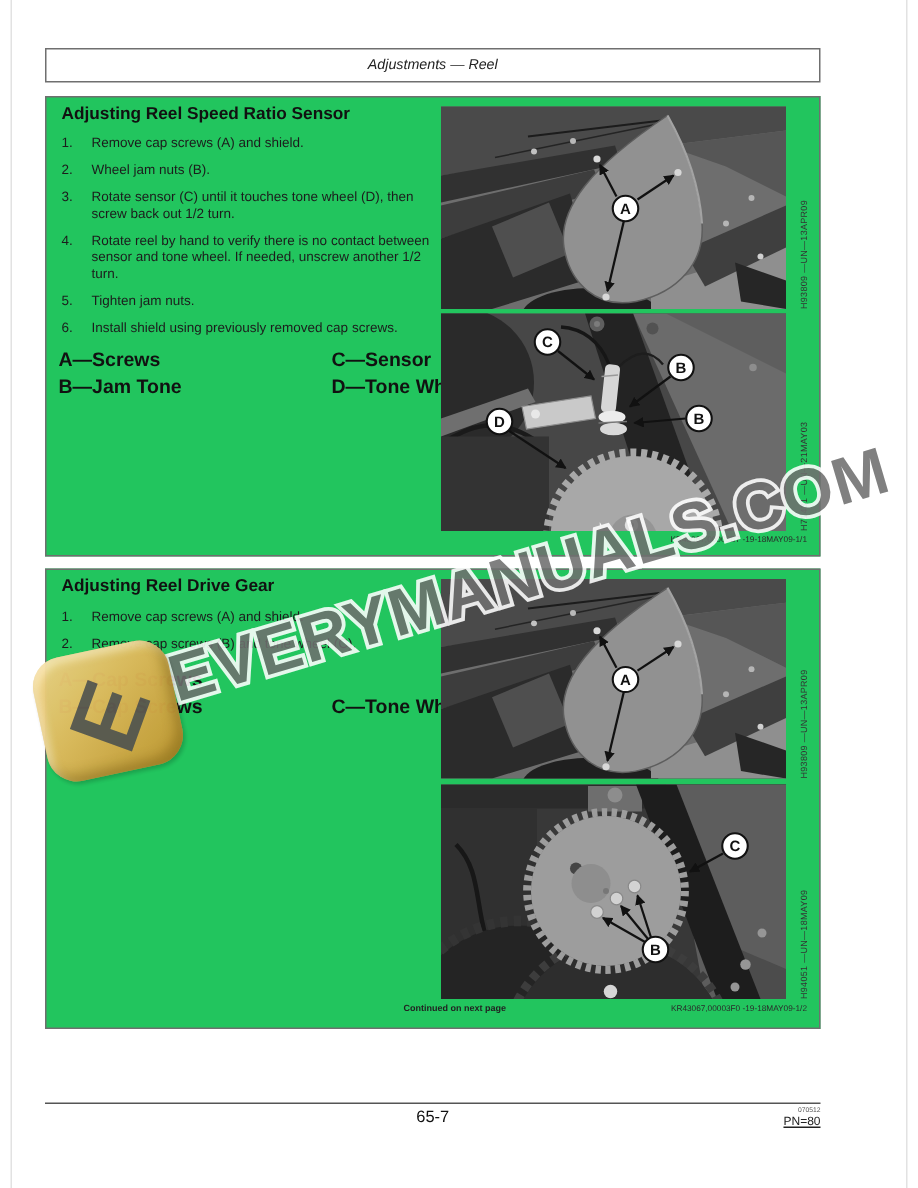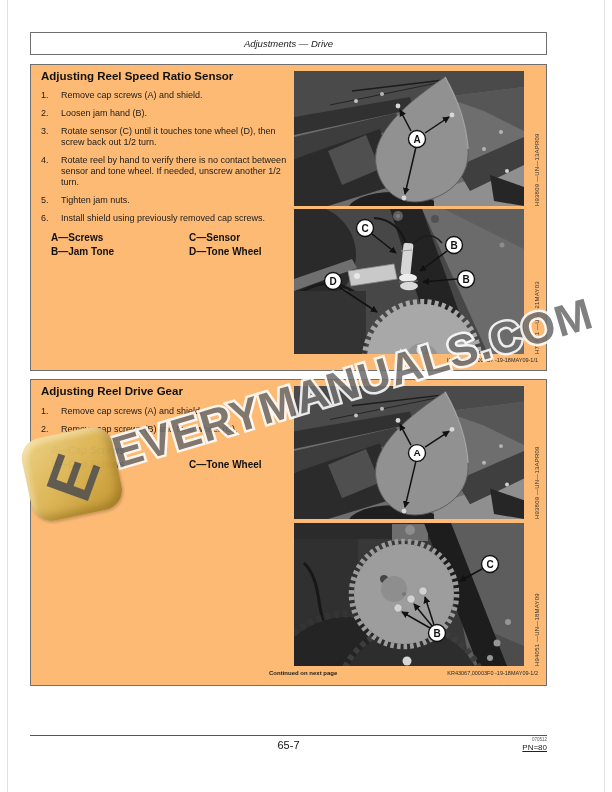--- a/index.html
+++ b/index.html
@@ -5,31 +5,31 @@
   html,body{margin:0;padding:0;background:#ffffff;}
   .page{position:relative;width:612px;height:792px;background:#fff;overflow:hidden;
         font-family:"Liberation Sans", sans-serif;color:#1c1c1c;}
   .scan-edge{position:absolute;top:0;bottom:0;width:1px;background:#e2e2e2;}
   .scan-edge.left{left:7px;} .scan-edge.right{left:604px;}
 
   .header-band{position:absolute;left:30px;top:32px;width:517px;height:23px;
     border:1px solid #6f6f6f;box-sizing:border-box;display:flex;align-items:center;justify-content:center;}
   .header-title{font-style:italic;font-size:9.5px;color:#222;}
 
-  .box{position:absolute;left:30px;width:517px;height:307px;border:1px solid #6f6f6f;box-sizing:border-box;background:#fdba74;}
+  .box{position:absolute;left:30px;width:517px;height:307px;border:1px solid #6f6f6f;box-sizing:border-box;background:#22c55e;}
   .box1{top:64px;} .box2{top:379px;}
 
   .sec-title{position:absolute;left:10px;top:5px;font-size:11.5px;font-weight:bold;color:#111;margin:0;}
   .steps{position:absolute;left:10px;width:252px;}
   .s1 .steps{top:25px;} .s2 .steps{top:26px;}
   .step{display:flex;margin-bottom:7px;font-size:9px;line-height:1.22;}
   .step .num{width:20px;flex:none;}
   .step .txt{flex:1;}
 
-  .legend{position:absolute;left:20px;display:flex;font-size:10px;font-weight:bold;line-height:1.35;color:#111;}
+  .legend{position:absolute;left:8px;display:flex;font-size:13px;font-weight:bold;line-height:1.35;color:#111;gap:44px;}
   .s1 .legend{top:166px;} .s2 .legend{top:64px;align-items:flex-end;}
   .legend .lcol1{width:125px;} .legend .lcol2{width:auto;margin-left:13px;}
 
   .photo{position:absolute;left:263px;width:230px;background:#555;}
   .photo svg{display:block;}
   .ph1{top:6px;height:135px;} .ph2{top:144px;height:145px;}
   .ph3{top:6px;height:133px;} .ph4{top:143px;height:143px;}
 
   .side-cap{position:absolute;left:503px;font-size:6px;color:#333;white-space:nowrap;
     transform:rotate(-90deg);transform-origin:0 0;letter-spacing:0.2px;}
@@ -53,34 +53,34 @@
   .wm-logo .glyph{font-size:64px;font-weight:bold;color:#4f4f4f;transform:rotate(-58deg) translate(-3px,2px);opacity:0.9;}
 </style>
 </head>
 <body>
 
 <div class="page">
   <div class="scan-edge left"></div>
   <div class="scan-edge right"></div>
 
   <div class="header-band">
-    <span class="header-title">Adjustments — Drive</span>
+    <span class="header-title">Adjustments — Reel</span>
   </div>
 
   <section class="box box1 s1">
     <h2 class="sec-title">Adjusting Reel Speed Ratio Sensor</h2>
 
     <div class="steps">
       <div class="step">
           <span class="num">1.</span>
           <span class="txt">Remove cap screws (A) and shield.</span>
         </div>
       <div class="step">
           <span class="num">2.</span>
-          <span class="txt">Loosen jam hand (B).</span>
+          <span class="txt">Wheel jam nuts (B).</span>
         </div>
       <div class="step">
           <span class="num">3.</span>
           <span class="txt">Rotate sensor (C) until it touches tone wheel (D), then screw back out 1/2 turn.</span>
         </div>
       <div class="step">
           <span class="num">4.</span>
           <span class="txt">Rotate reel by hand to verify there is no contact between sensor and tone wheel. If needed, unscrew another 1/2 turn.</span>
         </div>
       <div class="step">

